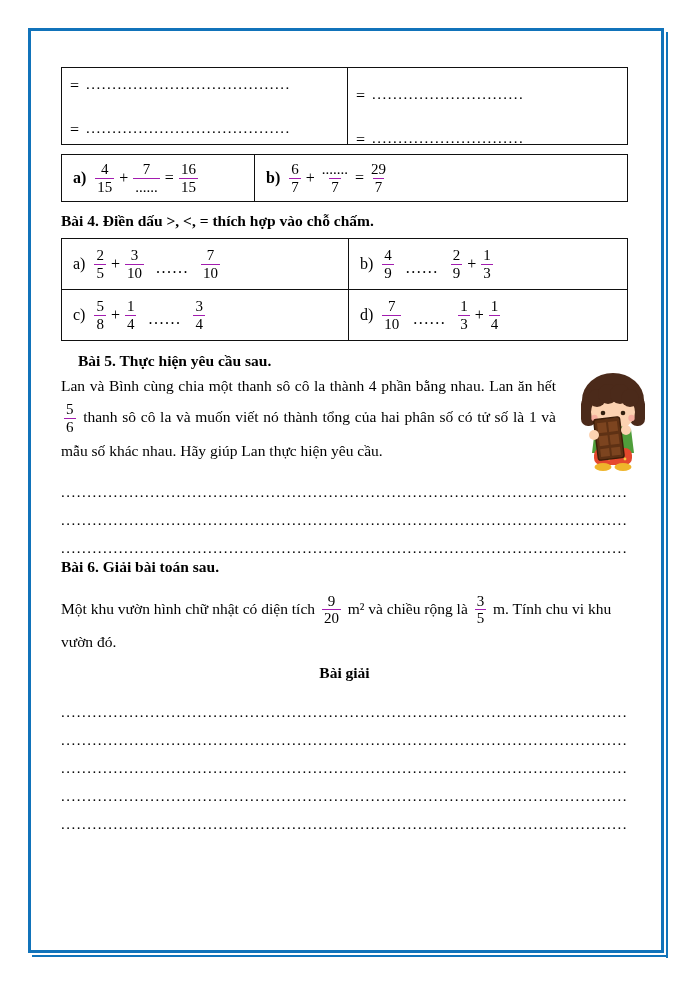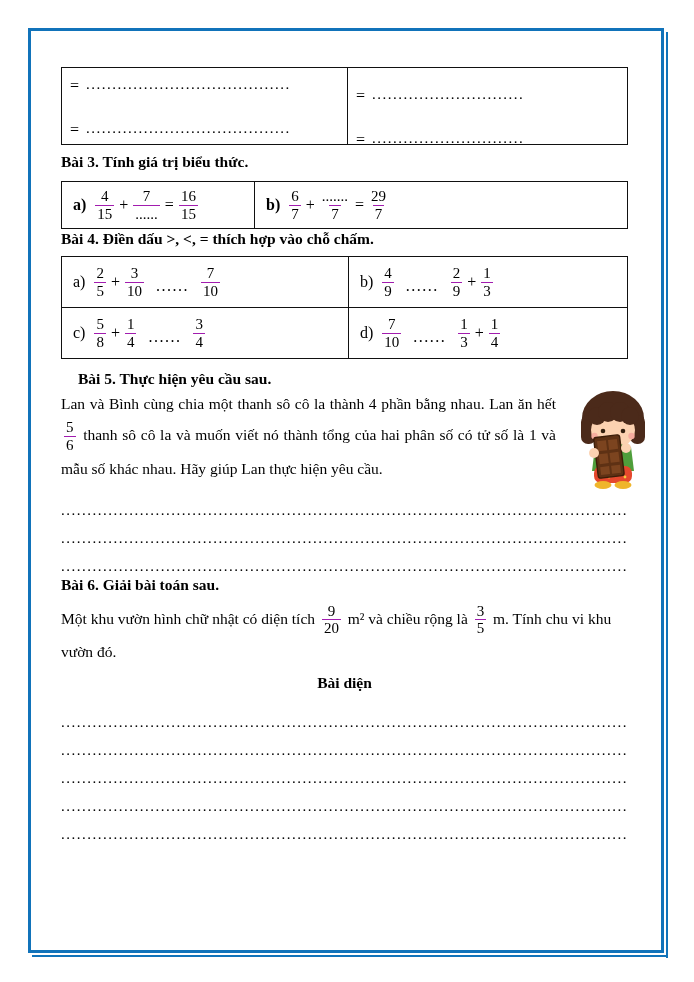--- a/index.html
+++ b/index.html
@@ -43,25 +43,25 @@
         font-size:15px;vertical-align:middle;margin:0 3px;text-align:center;}
   .frac .fn{padding:0 2px;}
   .frac .fd{border-top:1px solid #a21caf;padding:0 2px;}
   .op{margin:0 2px;}
   .cmp{margin:0 9px;letter-spacing:1.5px;position:relative;top:4px;}
   .lbl{margin-right:6px;}
   .lbl.b{font-weight:bold;}
 
   
   .heading{font-weight:bold;font-size:15.5px;line-height:20px;}
-  .h3m{margin-top:7px;} .h4m{} .h5m{margin-top:10px;margin-left:17px;}
+  .h3m{margin-top:7px;} .h4m{margin-top:9px;} .h5m{margin-top:10px;margin-left:17px;}
   .h6m{} .h7m{margin-top:11px;}
   .para{font-size:15.5px;line-height:30px;}
   .para5{position:relative;margin-top:0;padding-right:72px;text-align:justify;}
-  .para6{margin-top:8px;}
+  .para6{margin-top:16px;}
   .girl{position:absolute;right:-30px;top:-4px;}
   .solution{text-align:center;font-weight:bold;font-size:15.5px;margin-top:7px;}
 
   
   .blanks{margin-top:7px;}
   .blanks6{margin-top:11px;}
   .blank{height:28px;display:flex;align-items:flex-end;overflow:hidden;}
   .dots-full{display:block;width:100%;overflow:hidden;white-space:nowrap;
              letter-spacing:1.5px;font-size:15px;height:15px;line-height:13px;}
 </style>
@@ -91,21 +91,20 @@
           <span class="eq">=</span>
           <span class="dots w2">................................................................................................................................................................</span>
         </div>
         <div class="ansline">
           <span class="eq">=</span>
           <span class="dots w2">................................................................................................................................................................</span>
         </div>
       </div>
     </div>
 
-    <div class="heading h3m">Bài 3. Tính giá trị biểu thức.</div>
     <div class="tbl t2">
       <div class="cell ca">
         <span class="lbl b">a)</span>
         <span class="frac">
             <span class="fn">4</span>
             <span class="fd">15</span>
           </span>
         <span class="op">+</span>
         <span class="frac">
             <span class="fn">7</span>
@@ -273,21 +272,21 @@
           <span class="fn">9</span>
           <span class="fd">20</span>
         </span>
       <span>m² và chiều rộng là</span>
       <span class="frac">
           <span class="fn">3</span>
           <span class="fd">5</span>
         </span>
       <span>m. Tính chu vi khu vườn đó.</span>
     </div>
-    <div class="solution">Bài diện</div>
+    <div class="solution">Bài giải</div>
     <div class="blanks blanks6">
       <div class="blank">
           <span class="dots-full">................................................................................................................................................................</span>
         </div>
       <div class="blank">
           <span class="dots-full">................................................................................................................................................................</span>
         </div>
       <div class="blank">
           <span class="dots-full">................................................................................................................................................................</span>
         </div>

